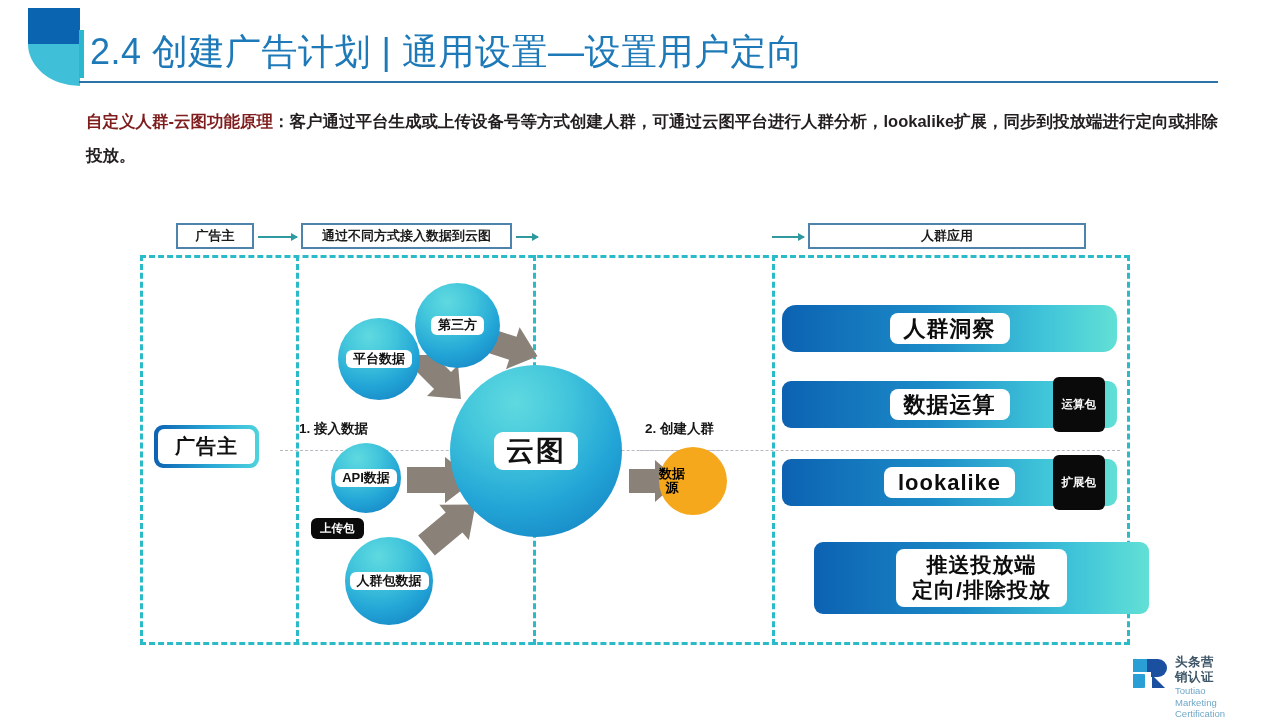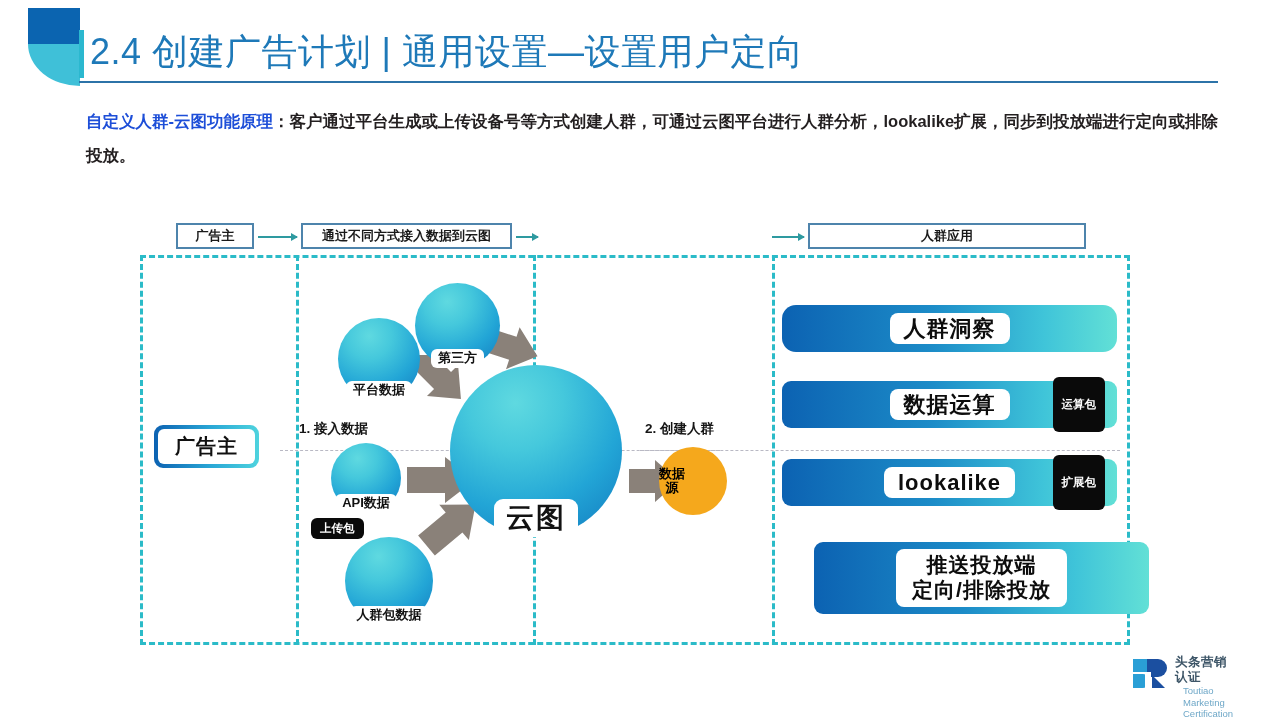--- a/index.html
+++ b/index.html
@@ -54,21 +54,21 @@
 
   
   .subtitle {
     position: absolute; left: 86px; top: 104px;
     width: 1140px;
     font-size: 16.5px;
     font-weight: bold;
     color: #231F20;
     line-height: 34px;
   }
-  .subtitle .hl { color: #1d4ed8; }
+  .subtitle .hl { color: #7f1d1d; }
 
   
   .col-head {
     position: absolute;
     height: 26px;
     border: 2px solid #4E84AC;
     background: #ffffff;
     display: flex; align-items: center; justify-content: center;
     font-size: 13px; font-weight: bold; color: #1A1A1A;
     box-sizing: border-box;
@@ -134,21 +134,21 @@
     display: flex; align-items: center; justify-content: center;
     font-size: 20px; font-weight: bold; color: #101010;
     letter-spacing: 1px;
   }
 
   
   .circ {
     position: absolute;
     border-radius: 50%;
     background: radial-gradient(circle at 38% 22%, #5FD9E0 0%, #45C8DC 28%, #22A5D6 62%, #1278BE 100%);
-    display: flex; align-items: flex-end; justify-content: center;
+    display: flex; align-items: center; justify-content: center;
   }
   .circ .lbl {
     background: #ffffff;
     border-radius: 6px;
     padding: 2px 7px;
     font-size: 13px; font-weight: bold; color: #121212;
     white-space: nowrap;
     line-height: 1.15;
     text-align: center;
   }
@@ -220,21 +220,21 @@
 
   
   .flogo { position: absolute; left: 1133px; top: 657px; }
   .flogo .mark { position: absolute; left: 0; top: 0; width: 34px; height: 34px; }
   .flogo .ftxt { position: absolute; left: 42px; top: -2px; }
   .flogo .ftxt .cn {
     font-size: 12.5px; font-weight: bold; color: #3E5668; letter-spacing: 0.5px;
     line-height: 15px;
   }
   .flogo .ftxt .en {
-    font-size: 9.5px; color: #6FA8C8; line-height: 11.5px; margin-left: 8px;
+    font-size: 9.5px; color: #6FA8C8; line-height: 11.5px;
   }
 </style>
 </head>
 <body>
 
 <div id="slide">
 
   <div class="logo-mark">
     <div class="top"></div>
     <div class="bot"></div>

